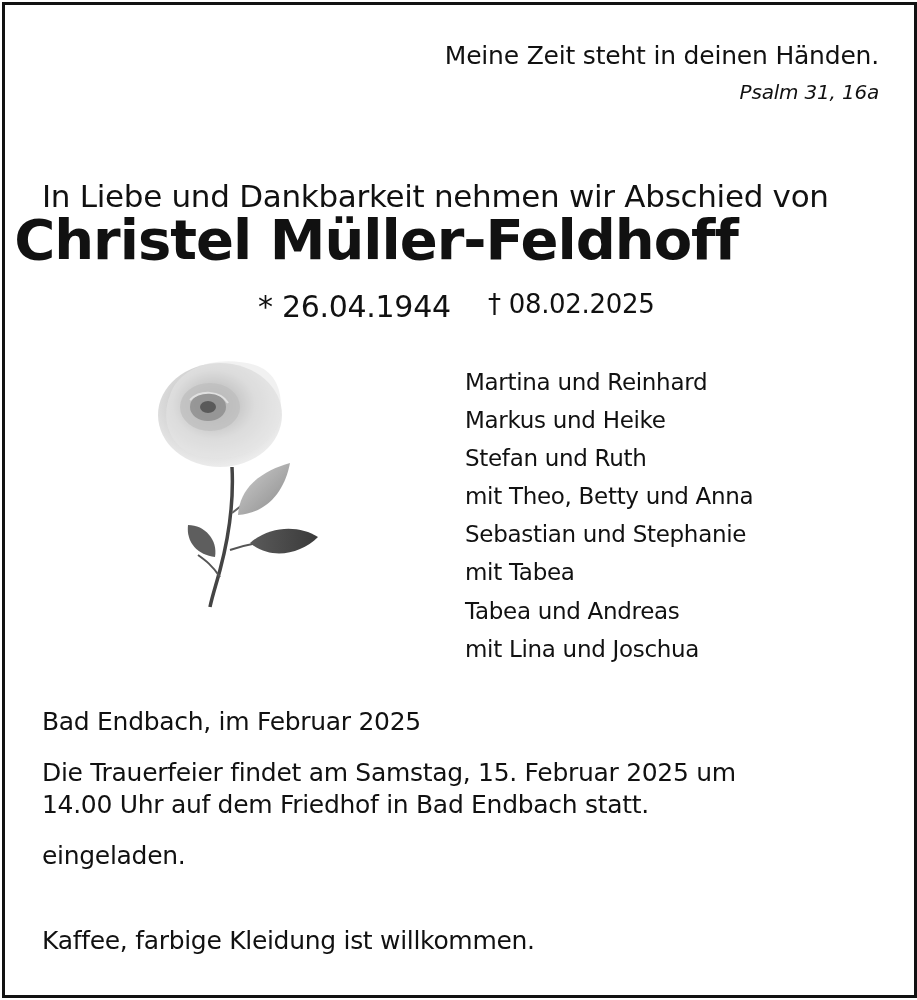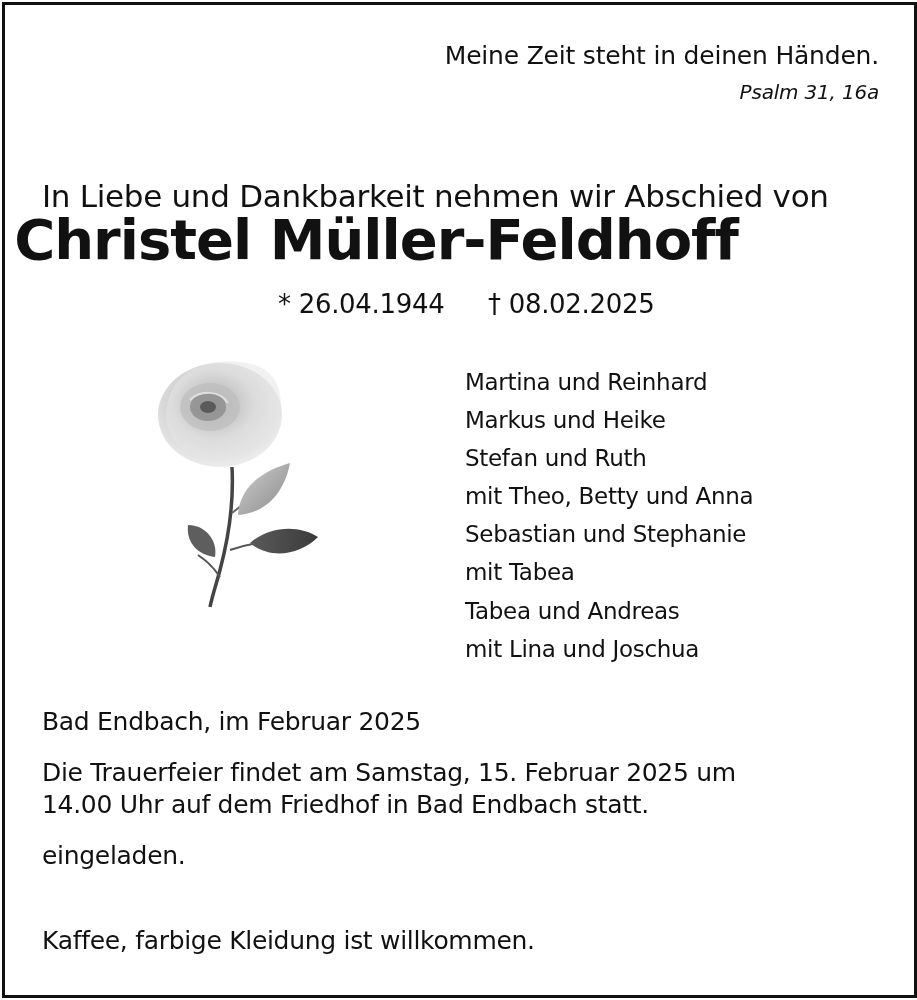--- a/index.html
+++ b/index.html
@@ -3,21 +3,21 @@
 <meta charset="utf-8">
 <style>
   html, body { margin: 0; padding: 0; background: #ffffff; }
   body { width: 917px; height: 1000px; position: relative; overflow: hidden; font-family: "DejaVu Sans", sans-serif; color: #111; }
   .frame { position: absolute; left: 2px; top: 2px; width: 909px; height: 990px; border: 3px solid #111; box-sizing: content-box; background: #fff; }
   .abs { position: absolute; white-space: nowrap; }
   .quote { right: 35px; top: 38px; font-size: 25px; text-align: left; line-height: 1.0; letter-spacing: -0.2px; }
   .quote-ref { right: 35px; top: 75px; font-size: 20px; font-style: italic; text-align: right; letter-spacing: -0.2px; }
   .intro { left: 37px; top: 144px; font-size: 31px; letter-spacing: -0.3px; margin-top: 29px; }
   .name { left: 0; width: 742px; top: 202px; text-align: center; font-size: 56px; font-weight: bold; letter-spacing: -1px; }
-  .born { left: 253px; top: 284px; font-size: 26px; letter-spacing: -0.3px; margin-left: 20px; }
+  .born { left: 253px; top: 284px; font-size: 30px; letter-spacing: -0.3px; }
   .died { left: 483px; top: 284px; font-size: 26px; letter-spacing: -0.3px; }
   .mourners { left: 460px; top: 358px; font-size: 23px; line-height: 38.1px; letter-spacing: -0.3px; }
   .mourners div { white-space: nowrap; }
   .place { left: 37px; top: 690px; font-size: 25px; letter-spacing: -0.3px; margin-top: 12px; }
   .info { left: 37px; font-size: 25px; line-height: 32px; letter-spacing: -0.3px; }
   .info1 { top: 752px; }
   .info2 { top: 835px; }
   .info3 { top: 920px; }
   .rose { left: 145px; top: 350px; width: 180px; height: 255px; }
 </style>

